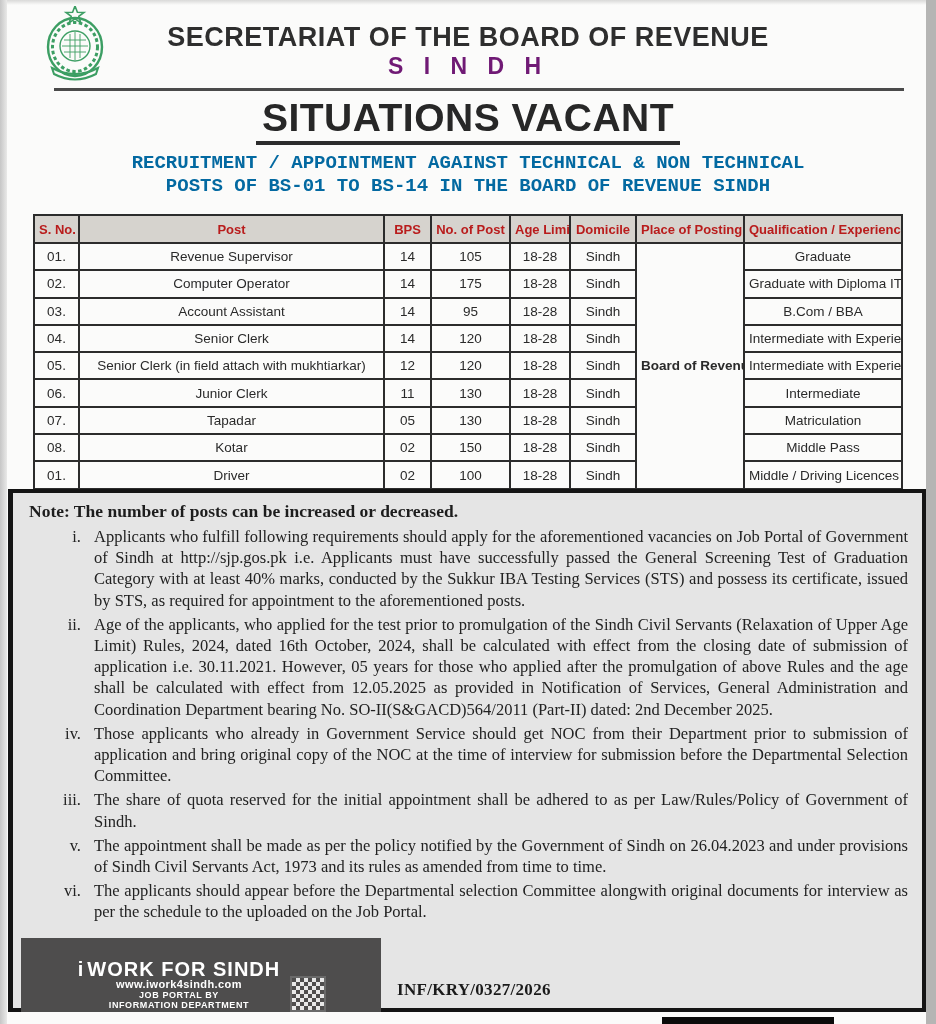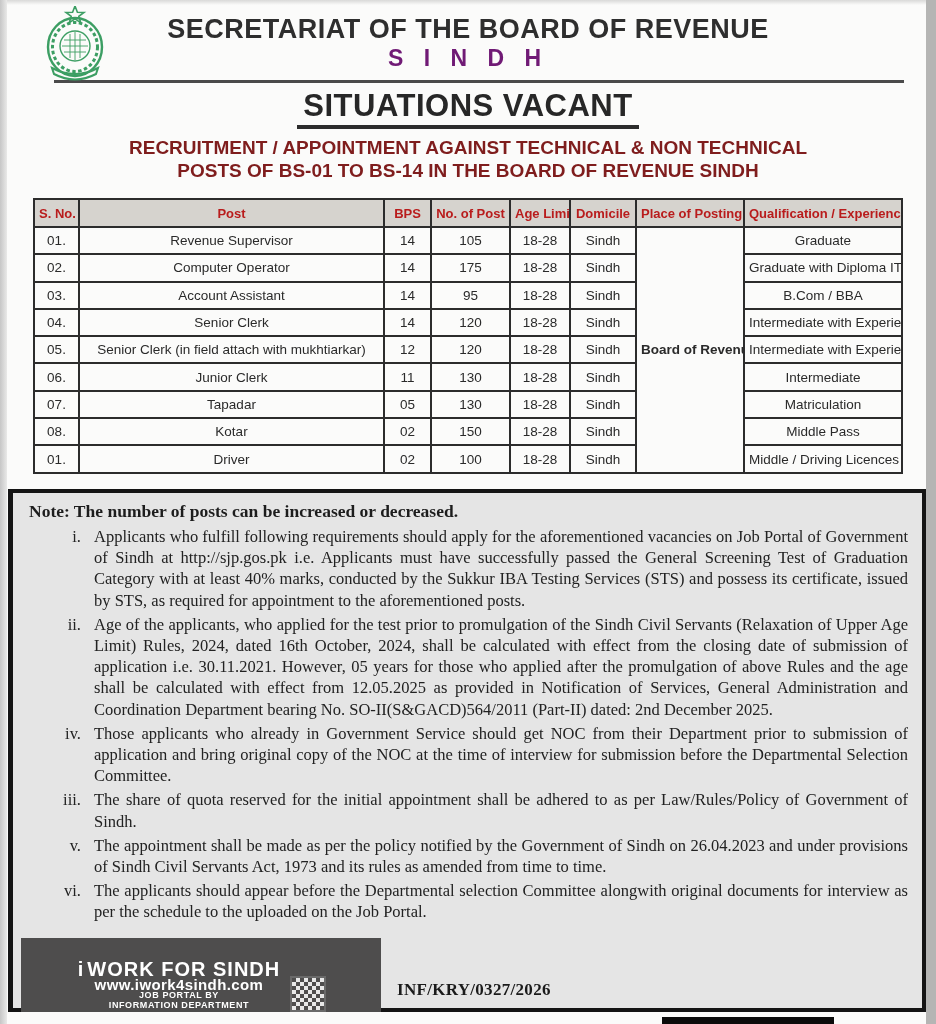--- a/index.html
+++ b/index.html
@@ -10,29 +10,29 @@
     -webkit-font-smoothing:antialiased;
   }
   .edge-left{position:absolute;left:0;top:0;width:7px;height:1024px;
     background:linear-gradient(90deg,#c6c6c6,#e9e9e8);z-index:5;}
   .edge-right{position:absolute;right:0;top:0;width:10px;height:1024px;
     background:#b5b5b4;z-index:5;}
   .edge-top{position:absolute;left:0;top:0;width:936px;height:5px;
     background:linear-gradient(180deg,#d9d9d8,#fbfbfa);z-index:4;}
 
   
-  .header{position:relative;padding-top:14px;}
+  .header{position:relative;padding-top:22px;}
   .logo{position:absolute;left:44px;top:6px;width:62px;height:76px;}
   .org1{text-align:center;font-size:27px;font-weight:bold;letter-spacing:.5px;color:#2e2e2e;}
   .org2{text-align:center;font-size:23px;font-weight:bold;letter-spacing:7px;color:#701a75;}
   .rule{border:0;border-top:3px solid #4a4a4a;margin:8px 32px 0 54px;}
   .title-wrap{text-align:center;margin-top:5px;}
-  .title{display:inline-block;font-size:31px;font-weight:bold;letter-spacing:.5px;
+  .title{display:inline-block;font-size:39px;font-weight:bold;letter-spacing:.5px;
     border-bottom:4px solid #2c2c2c;padding:0 6px 1px 6px;color:#272727;}
-  .subtitle{text-align:center;font-size:19px;font-weight:bold;line-height:23px;margin-top:7px;color:#7f1d1d;}
+  .subtitle{text-align:center;font-size:19px;font-weight:bold;line-height:23px;margin-top:7px;color:#0369a1;font-family:Liberation Mono, monospace;}
 
   
   table.vacancies{border-collapse:collapse;margin:16px 0 0 33px;width:868px;
     border:2px solid #262626;table-layout:fixed;}
   table.vacancies th,table.vacancies td{
     border:2px solid #2c2c2c;padding:0 4px;overflow:hidden;white-space:nowrap;}
   table.vacancies th{background:#d6d3ce;font-size:13px;font-weight:bold;height:26px;color:#b91c1c;}
   table.vacancies td{font-size:13.5px;height:25.3px;text-align:center;color:#2a2a2a;}
   td.c-post{text-align:left;padding-left:12px;}
   td.c-qual{text-align:left;padding-left:8px;font-size:12px;}
@@ -52,21 +52,21 @@
   .note-text{flex:1;margin-left:13px;font-size:16.5px;line-height:21.2px;text-align:justify;color:#222;}
 
   
   .footer-row{margin-top:auto;display:flex;align-items:flex-end;margin-left:-4px;margin-bottom:-4px;}
   .work-box{background:#4e4d4d;width:360px;height:74px;display:flex;align-items:flex-end;
     justify-content:center;gap:12px;padding:2px 6px;box-sizing:border-box;
     font-family:"Liberation Sans",sans-serif;}
   .work-text{text-align:center;color:#fff;}
   .brand-line{font-size:20px;font-weight:bold;letter-spacing:1px;line-height:20px;}
   .brand-i{display:inline-block;margin-right:3px;}
-  .work-site{font-size:15px;font-weight:bold;line-height:11px;letter-spacing:.4px;}
+  .work-site{font-size:11px;font-weight:bold;line-height:11px;letter-spacing:.4px;}
   .work-sub{font-size:9px;font-weight:bold;line-height:10px;letter-spacing:.6px;}
   .qr{width:32px;height:32px;background:
       repeating-conic-gradient(#e8e8e8 0% 25%, #4e4d4d 0% 50%) 0 0/8px 8px;
       outline:2px solid #6a6a6a;}
   .ref-no{font-family:"Liberation Serif",serif;font-weight:bold;font-size:17px;
     color:#1b1b1b;margin-left:16px;padding-bottom:12px;letter-spacing:.3px;}
 
   .black-bar{position:absolute;left:662px;top:1017px;width:172px;height:7px;background:#0b0b0b;z-index:6;}
 </style>
 </head>

